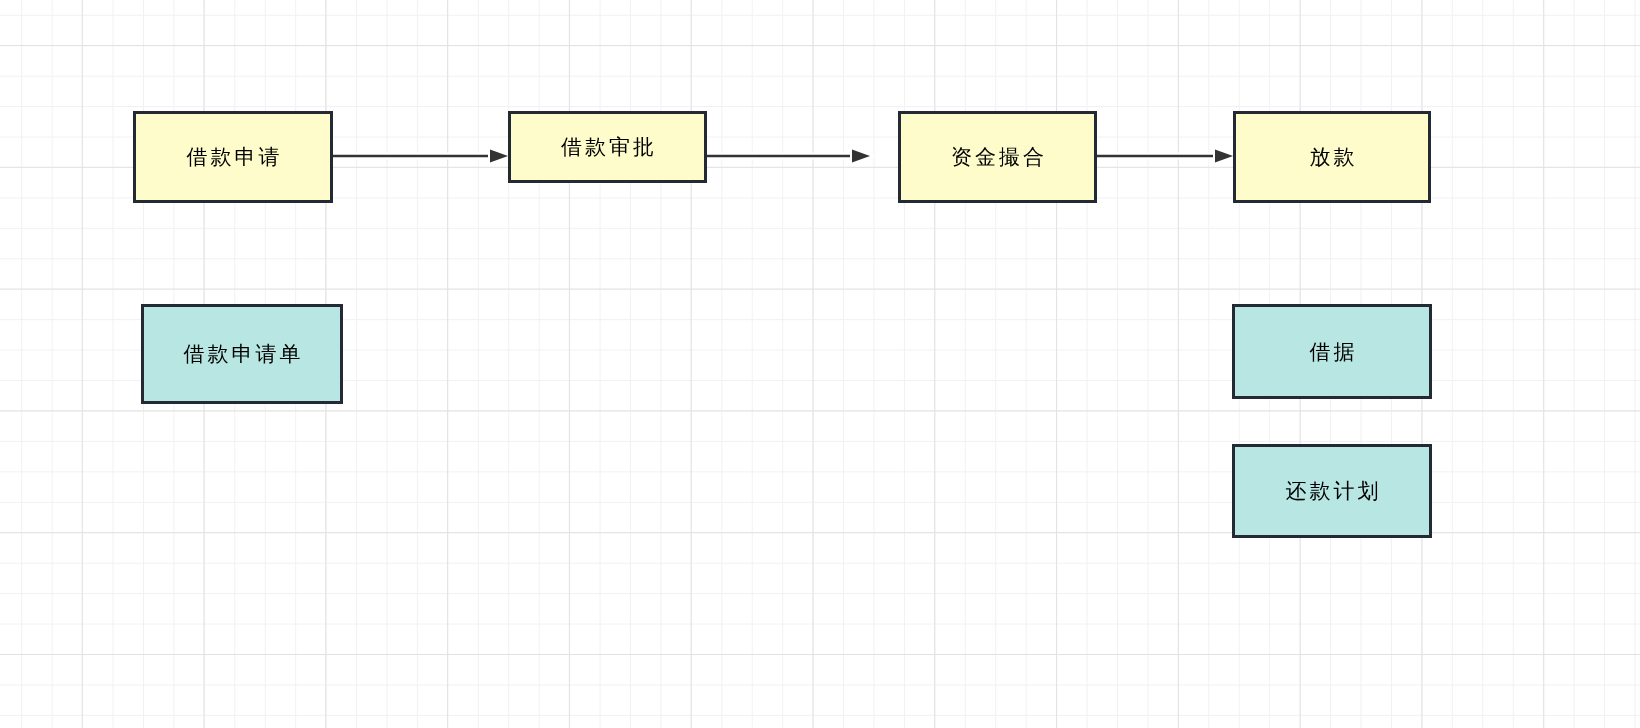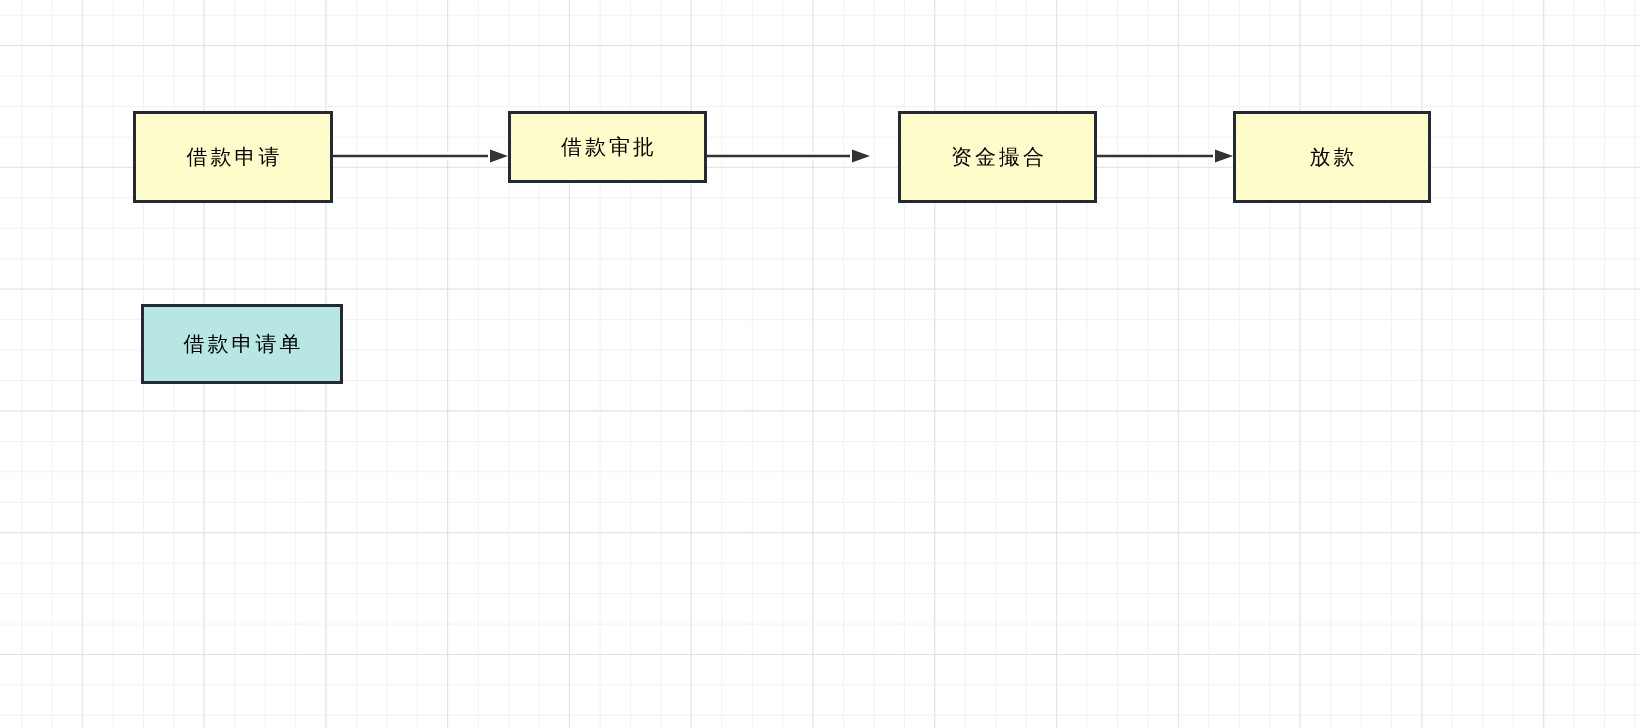--- a/index.html
+++ b/index.html
@@ -54,21 +54,21 @@
   .node--process { background: #fdfcca; }
   .node--doc     { background: #b7e6e3; }
 
   
   #node-loan-application { left: 133px;  top: 111px; width: 200px; height: 92px; }
   #node-loan-approval    { left: 508px;  top: 111px; width: 199px; height: 72px; }
   #node-fund-matching    { left: 870px;  top: 111px; width: 199px; height: 92px; margin-left: 28px; }
   #node-disbursement     { left: 1233px; top: 111px; width: 198px; height: 92px; justify-content: center; }
 
   
-  #node-loan-application-form { left: 141px;  top: 304px; width: 202px; height: 80px; }
+  #node-loan-application-form { left: 141px;  top: 304px; width: 202px; height: 100px; }
   #node-loan-note             { left: 1232px; top: 304px; width: 200px; height: 95px; }
   #node-repayment-plan        { left: 1232px; top: 444px; width: 200px; height: 94px; }
 
   .connector-layer {
     position: absolute;
     left: 0;
     top: 0;
     width: 1640px;
     height: 728px;
     pointer-events: none;
@@ -116,15 +116,21 @@
   </div>
 
   <div id="node-disbursement" class="node node--process">
     <span>放款</span>
   </div>
 
   <div id="node-loan-application-form" class="node node--doc">
     <span>借款申请单</span>
   </div>
 
+  <div id="node-loan-note" class="node node--doc">
+    <span>借据</span>
+  </div>
 
+  <div id="node-repayment-plan" class="node node--doc">
+    <span>还款计划</span>
+  </div>
 
 </div>
 
 </body></html>

